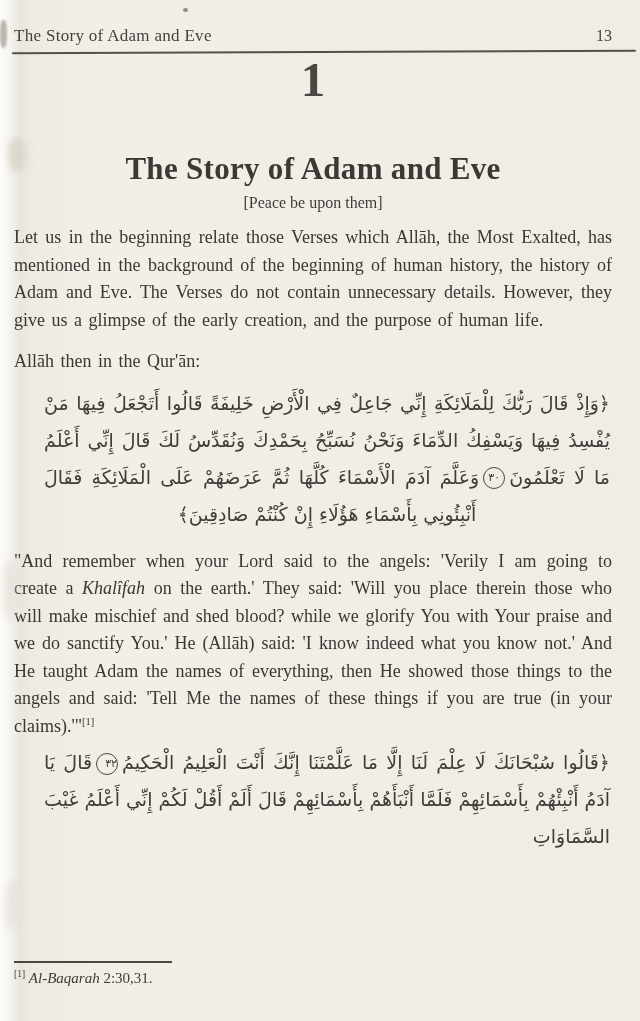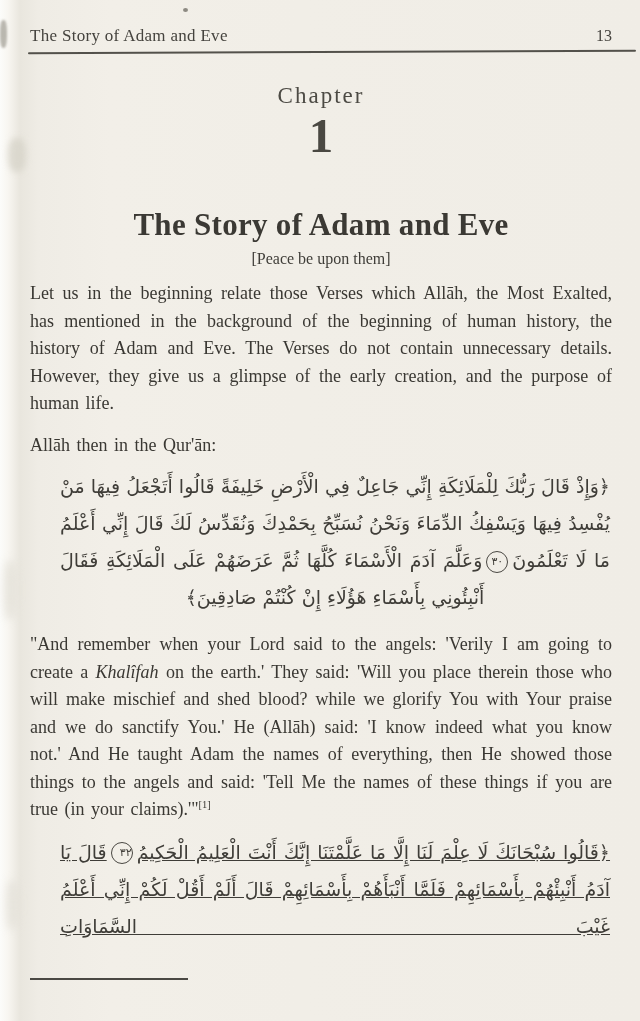--- a/index.html
+++ b/index.html
@@ -2,21 +2,21 @@
 <html><head>
 <meta charset="utf-8">
 <style>
   html,body{margin:0;padding:0;background:#e9e6df;}
   .page{
     position:relative;
     width:640px;height:1021px;box-sizing:border-box;
     background:linear-gradient(90deg,#fcfcfa 0px,#f8f6f1 8px,#e9e6de 20px,#efece5 38px,#f2efe8 110px,#f1eee7 300px,#f0ede6 100%);
     font-family:"Liberation Serif", serif;
     color:#3a3833;
-    padding:26px 28px 34px 30px;
+    padding:26px 28px 34px 14px;
     display:flex;flex-direction:column;
     overflow:hidden;
   }
   
   .artifact{position:absolute;pointer-events:none;}
   .dot-top{left:183px;top:8px;width:5px;height:4px;background:#8d8a82;border-radius:50%;filter:blur(.4px);}
   .smudge-corner{left:0;top:20px;width:7px;height:28px;background:#aaa79e;border-radius:40%;filter:blur(1.2px);opacity:.8;}
   .bleed-1{left:8px;top:138px;width:18px;height:34px;background:#d4d1c6;border-radius:40%;filter:blur(3px);opacity:.7;}
   .bleed-2{left:4px;top:560px;width:12px;height:60px;background:#dcd9cf;border-radius:40%;filter:blur(4px);opacity:.6;}
   .bleed-3{left:6px;top:880px;width:12px;height:50px;background:#dcd9d0;border-radius:40%;filter:blur(4px);opacity:.55;}
@@ -39,21 +39,21 @@
 
   .arabic{
     direction:rtl;
     font-family:"DejaVu Sans", sans-serif;
     font-size:19px;line-height:37px;
     text-align:justify;
     color:#3f3d38;
     margin:9px 2px 0 30px;
   }
   .arabic-1{text-align-last:center;}
-  .arabic-2{text-align-last:justify;margin-top:10px;text-decoration:underline;}
+  .arabic-2{text-align-last:justify;margin-top:4px;}
   .ayah-num{
     display:inline-block;width:20px;height:20px;line-height:20px;
     border:1.3px solid #4a4843;border-radius:50%;
     font-size:11px;text-align:center;vertical-align:middle;margin:0 4px;
   }
   .translation{margin-top:15px;}
   .italic{font-style:italic;}
   sup{font-size:10.5px;line-height:0;}
 
   .footnote-block{margin-top:auto;}
@@ -71,33 +71,33 @@
   <span class="artifact bleed-1"></span>
   <span class="artifact bleed-2"></span>
   <span class="artifact bleed-3"></span>
 
   <div class="page-header">
     <span class="running-title">The Story of Adam and Eve</span>
     <span class="page-num">13</span>
   </div>
   <div class="header-rule"></div>
 
-  <div class="chapter-label">Chapter</div>
   <div class="chapter-number">1</div>
 
   <div class="chapter-title">The Story of Adam and Eve</div>
   <div class="chapter-subtitle">[Peace be upon them]</div>
 
   <p class="body-text intro">Let us in the beginning relate those Verses which Allāh, the Most Exalted, has mentioned in the background of the beginning of human history, the history of Adam and Eve. The Verses do not contain unnecessary details. However, they give us a glimpse of the early creation, and the purpose of human life.</p>
 
   <p class="body-text lead-in">Allāh then in the Qur'ān:</p>
 
   <p class="arabic arabic-1"><span>﴿وَإِذْ قَالَ رَبُّكَ لِلْمَلَائِكَةِ إِنِّي جَاعِلٌ فِي الْأَرْضِ خَلِيفَةً قَالُوا أَتَجْعَلُ فِيهَا مَنْ يُفْسِدُ فِيهَا وَيَسْفِكُ الدِّمَاءَ وَنَحْنُ نُسَبِّحُ بِحَمْدِكَ وَنُقَدِّسُ لَكَ قَالَ إِنِّي أَعْلَمُ مَا لَا تَعْلَمُونَ</span><span class="ayah-num">٣٠</span><span>وَعَلَّمَ آدَمَ الْأَسْمَاءَ كُلَّهَا ثُمَّ عَرَضَهُمْ عَلَى الْمَلَائِكَةِ فَقَالَ أَنْبِئُونِي بِأَسْمَاءِ هَؤُلَاءِ إِنْ كُنْتُمْ صَادِقِينَ﴾</span></p>
 
   <p class="body-text translation"><span>"And remember when your Lord said to the angels: 'Verily I am going to create a </span><span class="italic">Khalîfah</span><span> on the earth.' They said: 'Will you place therein those who will make mischief and shed blood? while we glorify You with Your praise and we do sanctify You.' He (Allāh) said: 'I know indeed what you know not.' And He taught Adam the names of everything, then He showed those things to the angels and said: 'Tell Me the names of these things if you are true (in your claims).'"</span><sup>[1]</sup></p>
 
   <p class="arabic arabic-2"><span>﴿قَالُوا سُبْحَانَكَ لَا عِلْمَ لَنَا إِلَّا مَا عَلَّمْتَنَا إِنَّكَ أَنْتَ الْعَلِيمُ الْحَكِيمُ</span><span class="ayah-num">٣٢</span><span>قَالَ يَا آدَمُ أَنْبِئْهُمْ بِأَسْمَائِهِمْ فَلَمَّا أَنْبَأَهُمْ بِأَسْمَائِهِمْ قَالَ أَلَمْ أَقُلْ لَكُمْ إِنِّي أَعْلَمُ غَيْبَ السَّمَاوَاتِ</span></p>
 
   <div class="footnote-block">
     <div class="footnote-rule"></div>
+    <div class="footnote-line"><sup>[1]</sup> <span class="italic">Al-Baqarah</span><span> 2:30,31.</span></div>
   </div>
 
 </div>
 
 </body></html>

